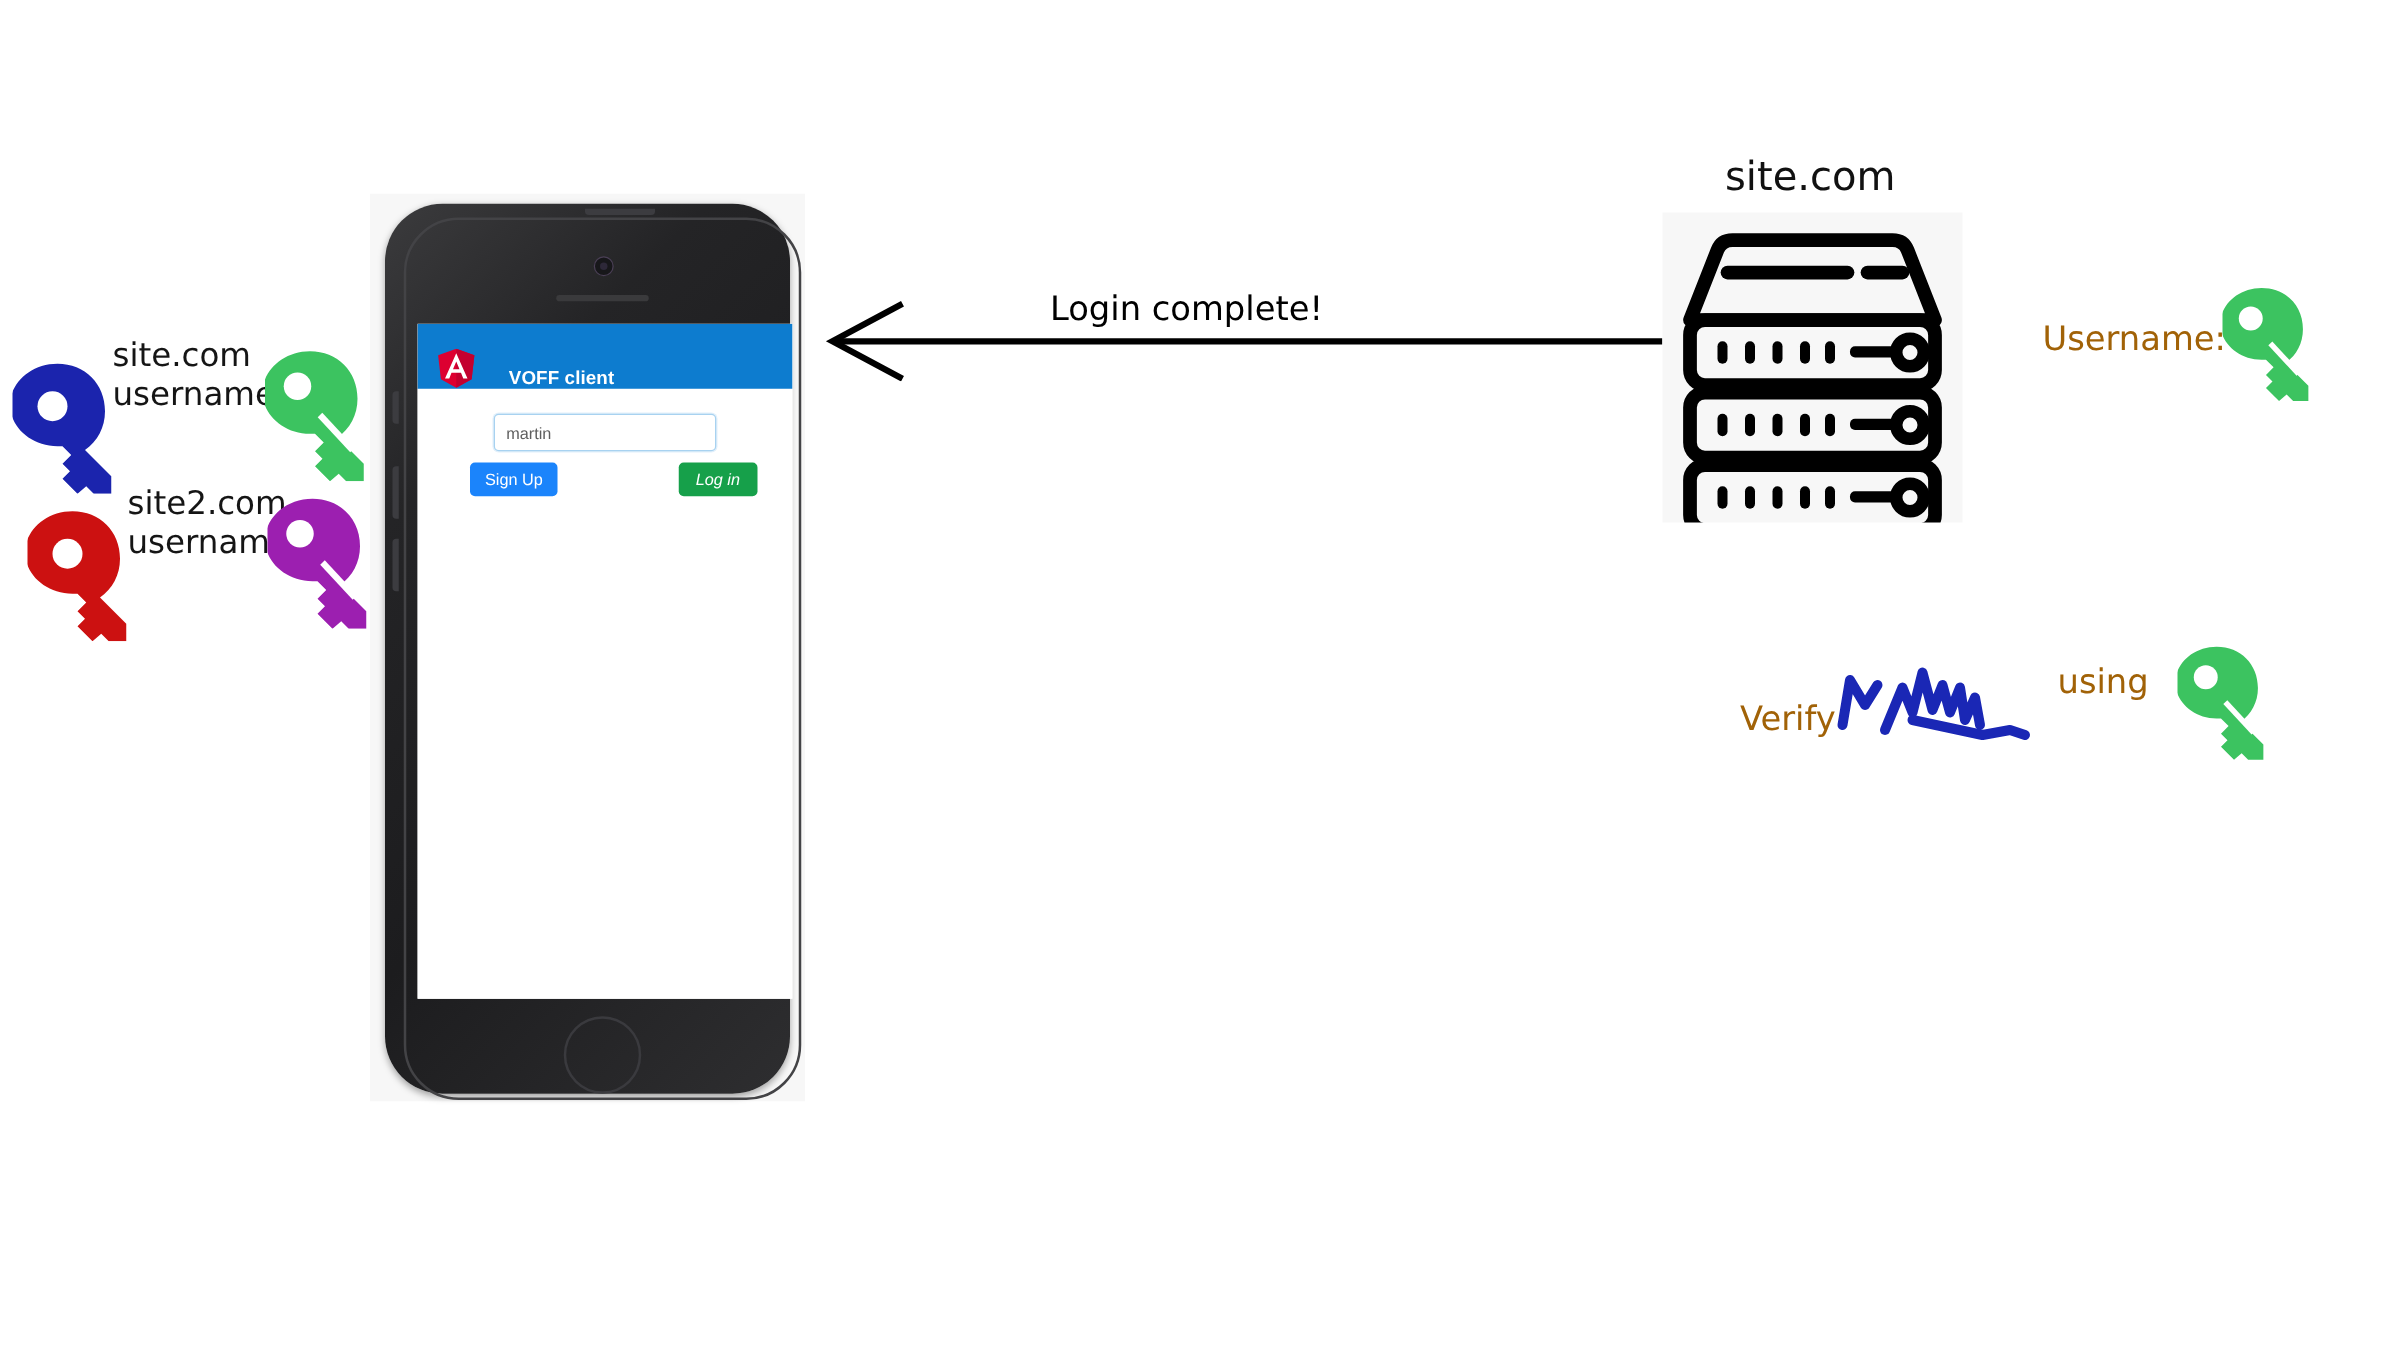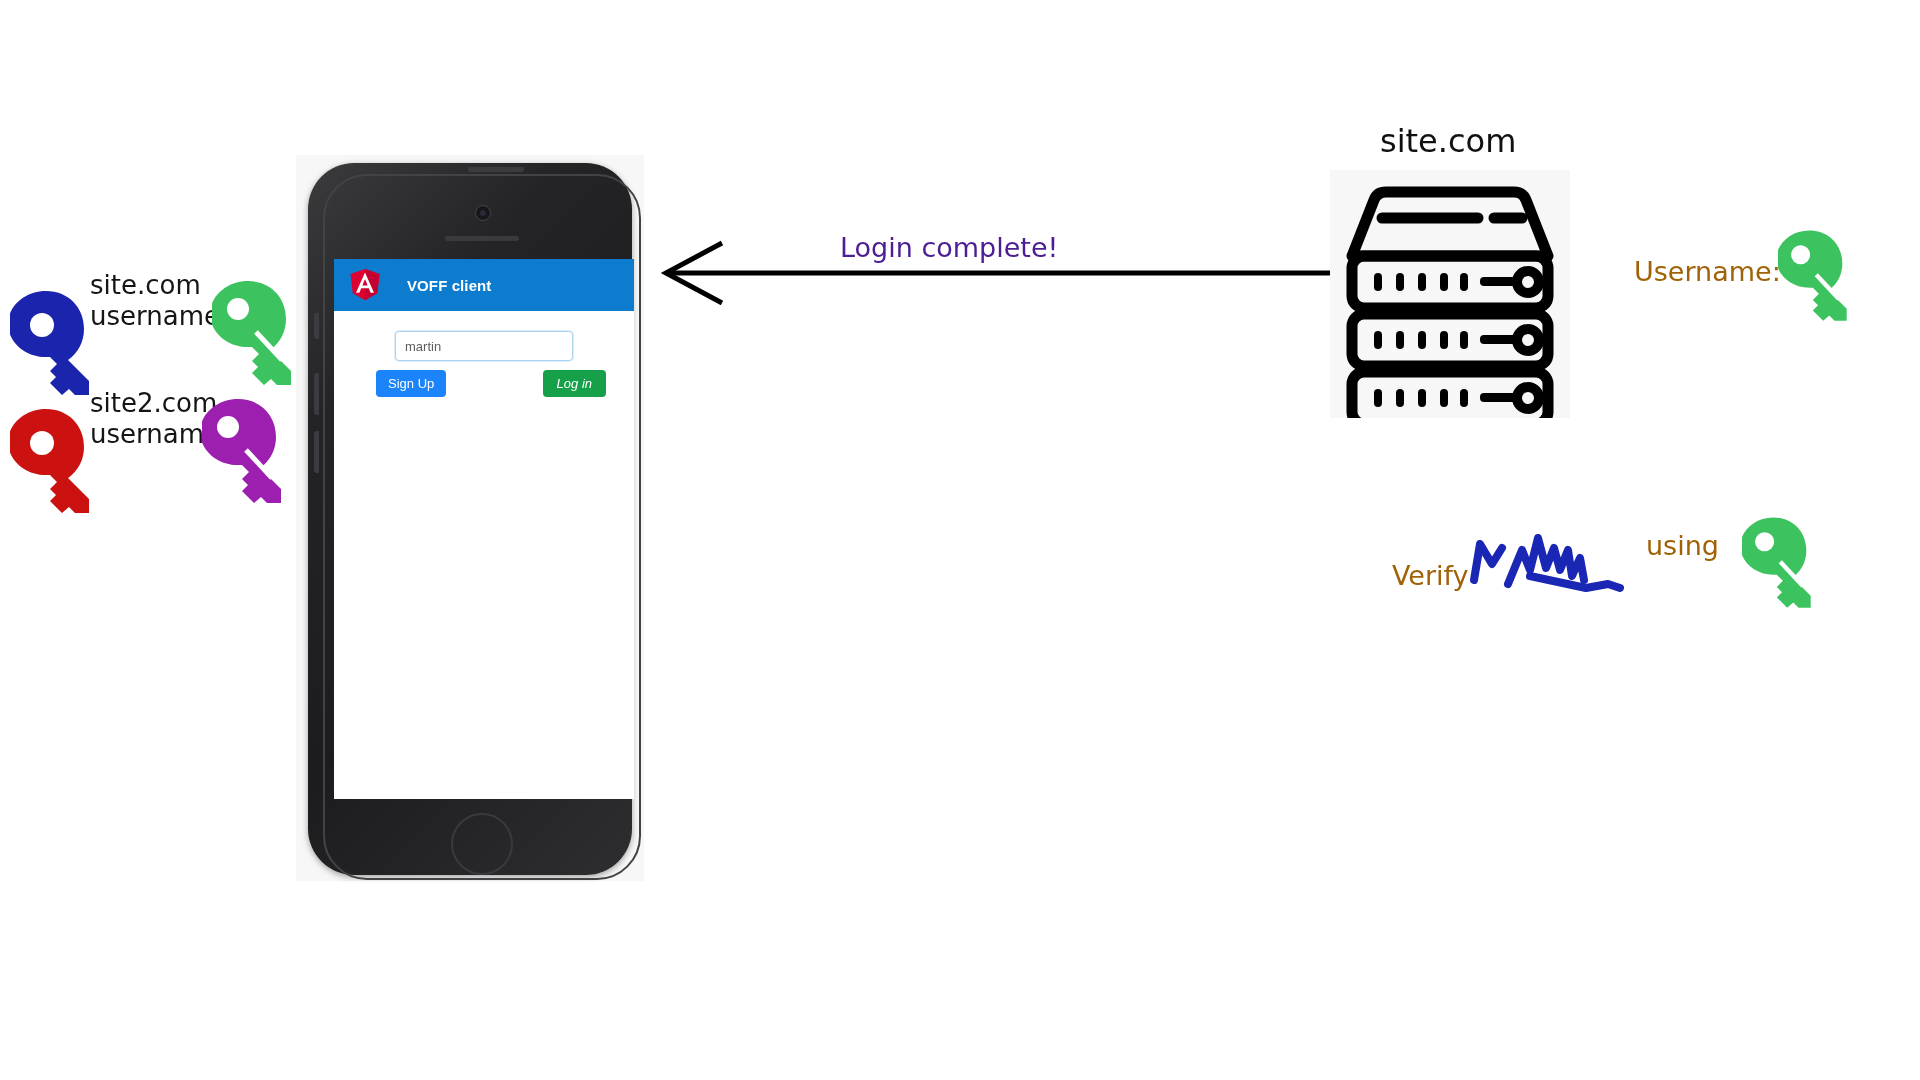--- a/index.html
+++ b/index.html
@@ -135,21 +135,21 @@
     border-radius: 0 0 3px 3px;
     background: #3c3c40;
   }
 
   
   .app-bar {
     position: relative;
     height: 52px;
     background: #0d7ccf;
     display: flex;
-    align-items: center;
+    align-items: flex-end;
     padding-left: 16px;
   }
   .ng-logo {
     width: 30px;
     height: 32px;
     position: relative;
     flex: 0 0 auto;
   }
   .ng-logo svg { display: block; }
   .app-title {
@@ -199,21 +199,21 @@
     cursor: pointer;
     line-height: 15px;
   }
   .btn-signup { background: #1b84fb; }
   .btn-login  { background: #16A04A; padding: 6px 14px; font-style: italic; }
 
   
   .arrow-label {
     position: absolute;
     font-size: 27px;
-    color: #4c1d95;
+    color: #000000;
     white-space: pre;
   }
 
   
   .server-box {
     position: absolute;
     left: 1330px;
     top: 170px;
     width: 240px;
     height: 248px;
@@ -259,21 +259,21 @@
       <svg width="92" height="110" viewBox="0 0 92 110">
         <g fill="#3cc360">
           <path d="M36 6 C58 6 74 22 74 44 C74 57 68 68 58 75 L79 96 L79 110 L65 110 L59 104 L52 110 L40 98 L46 92 L40 86 L47 79 L40 72 C39 72 37 72 36 72 C14 72 -2 56 -2 39 C-2 22 14 6 36 6 Z"></path>
         </g>
         <circle cx="26" cy="34" r="11" fill="#ffffff"></circle>
         <path d="M44 57 L70 85" stroke="#ffffff" stroke-width="5" fill="none"></path>
       </svg>
     </span>
   </div>
 
-  <div class="keyrow" style="left:0px; top:398px; width:300px; height:110px;">
+  <div class="keyrow" style="left:12px; top:398px; width:300px; height:110px;">
 
     <span class="keyicon" style="left:10px; top:5px;">
       <svg width="92" height="110" viewBox="0 0 92 110">
         <g transform="translate(92,0) scale(-1,1)" fill="#cc1111">
           <path d="M56 6 C34 6 18 22 18 44 C18 57 24 68 34 75 L13 96 L13 110 L27 110 L33 104 L40 110 L52 98 L46 92 L52 86 L45 79 L52 72 C53 72 55 72 56 72 C78 72 94 56 94 39 C94 22 78 6 56 6 Z"></path>
         </g>
         <circle cx="32" cy="40" r="12" fill="#ffffff"></circle>
       </svg>
     </span>
 

